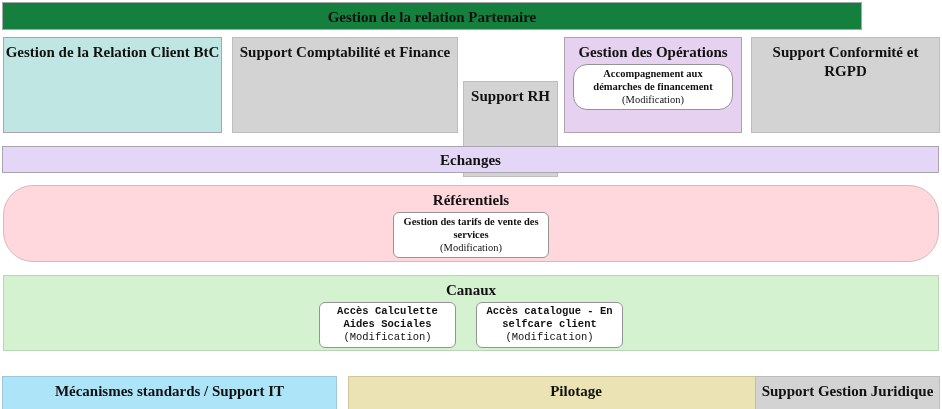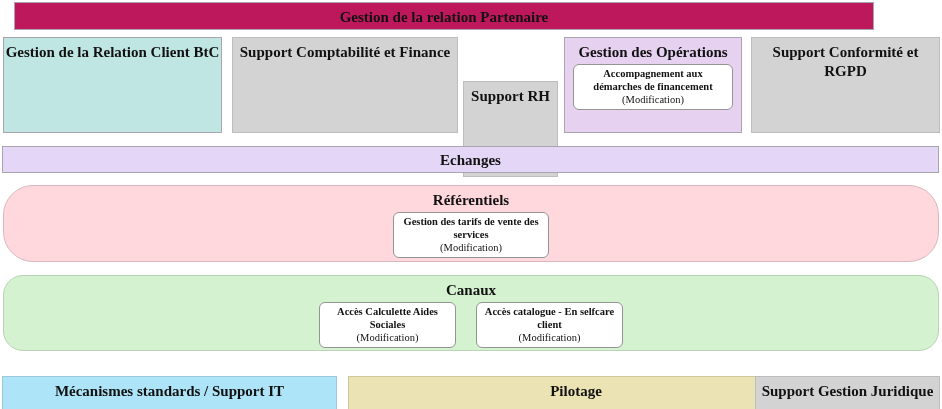--- a/index.html
+++ b/index.html
@@ -19,37 +19,37 @@
     border:1px solid #aaa4ae;
     text-align:center;
   }
   .blk-title {
     font-weight:bold;
     font-size:15px;
     line-height:19px;
     padding-top:5px;
   }
   
-  .topbar { left:14px; top:2px; width:860px; height:28px; background:#be185d; }
+  .topbar { left:2px; top:2px; width:860px; height:28px; background:#15803d; }
   .topbar .blk-title { padding-top:3px; line-height:22px; }
   
   .r2 { top:37px; height:96px; }
   .bg-teal   { background:#c0e6e3; }
   .bg-gray   { background:#d3d3d3; border-color:#bdbdbd; }
   .bg-purple { background:#e6d2f0; }
   .bg-lav    { background:#e3d6f6; }
   .bg-pink   { background:#ffd8de; border-color:#d8b8be;border-radius:30px; }
   .bg-green  { background:#d4f1d0; border-color:#b9d4b6; }
   .bg-blue   { background:#aee4f8; border-color:#9cc8da; }
   .bg-tan    { background:#ebe3b4; border-color:#cfc89e; }
   
   .echanges      { left:2px; top:146px; width:937px; height:27px; }
   .echanges .blk-title { padding-top:2px; line-height:22px; }
   .referentiels  { left:3px; top:185px; width:936px; height:77px; }
-  .canaux        { left:3px; top:275px; width:936px; height:76px;border-radius:20px; }
+  .canaux        { left:3px; top:275px; width:936px; height:76px; }
   
   .br { top:376px; height:43px; }
   
   .card {
     background:#fff;
     border:1px solid #949494;
     border-radius:6px;
     padding:2px 5px 3px 5px;
     margin:2px auto 0 auto;
     font-size:10.5px;
@@ -58,21 +58,21 @@
   }
   .card-title { font-weight:bold; }
   .card-sub   { font-weight:normal; }
   .cards-row {
     display:flex;
     justify-content:center;
     align-items:flex-start;
     gap:20px;
     margin-top:2px;
   }
-  .cards-row .card { margin:0; }
+  .cards-row .card { margin:0;font-family:Liberation Mono, monospace; }
 </style>
 </head>
 <body>
 
 <div class="board">
 
   <div class="blk topbar">
     <div class="blk-title">Gestion de la relation Partenaire</div>
   </div>
 
@@ -83,21 +83,21 @@
   <div class="blk r2 bg-gray" style="left:232px; width:226px;">
     <div class="blk-title">Support Comptabilité et Finance</div>
   </div>
 
   <div class="blk r2 bg-gray" style="left:463px; width:95px;margin-top:44px;">
     <div class="blk-title">Support RH</div>
   </div>
 
   <div class="blk r2 bg-purple" style="left:564px; width:178px;">
     <div class="blk-title">Gestion des Opérations</div>
-    <div class="card" style="width:160px;">
+    <div class="card" style="width:160px;border-radius:14px;">
       <div class="card-title">Accompagnement aux démarches de financement</div>
       <div class="card-sub">(Modification)</div>
     </div>
   </div>
 
   <div class="blk r2 bg-gray" style="left:751px; width:189px;">
     <div class="blk-title">Support Conformité et RGPD</div>
   </div>
 
   <div class="blk echanges bg-lav">

